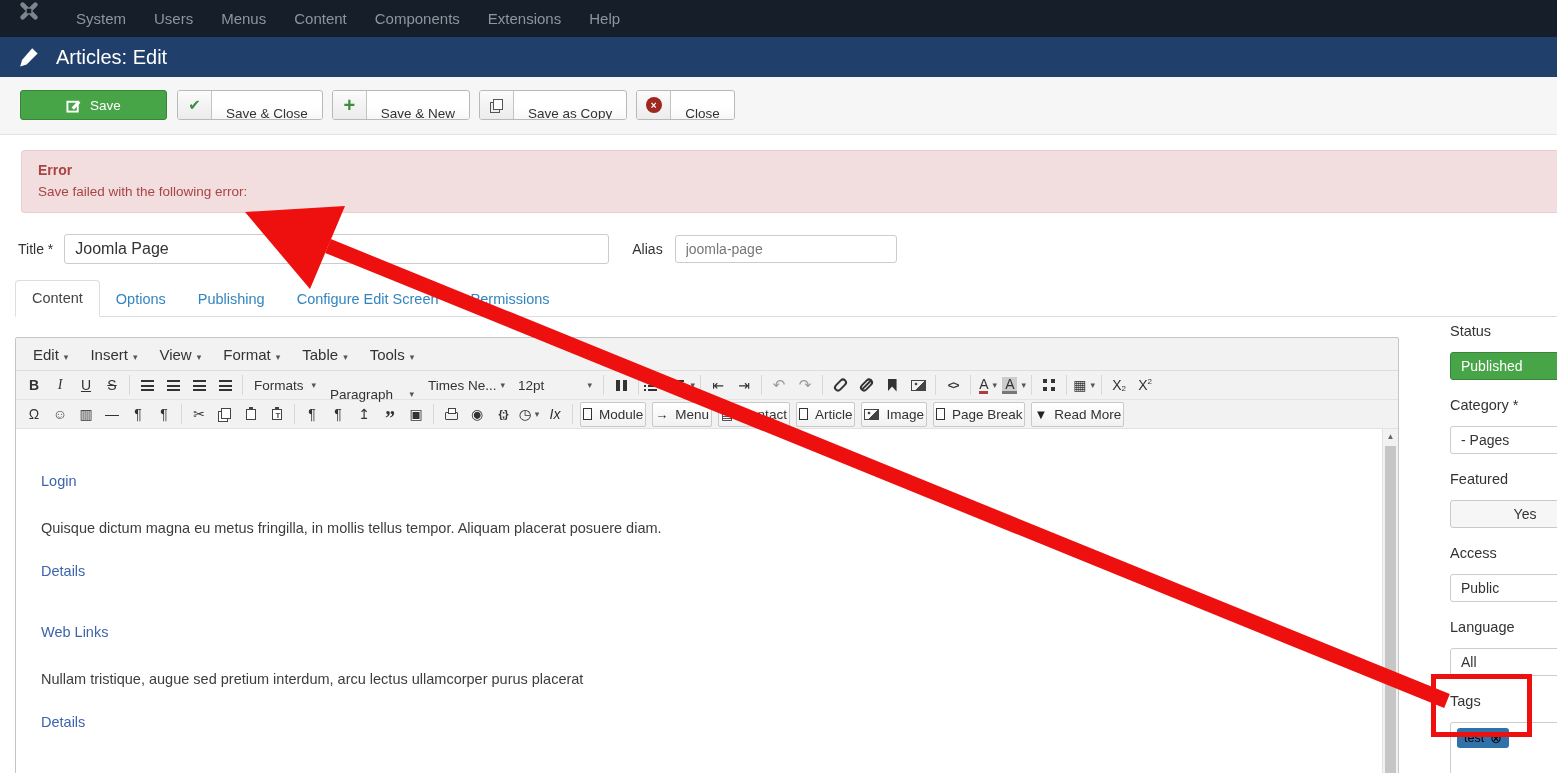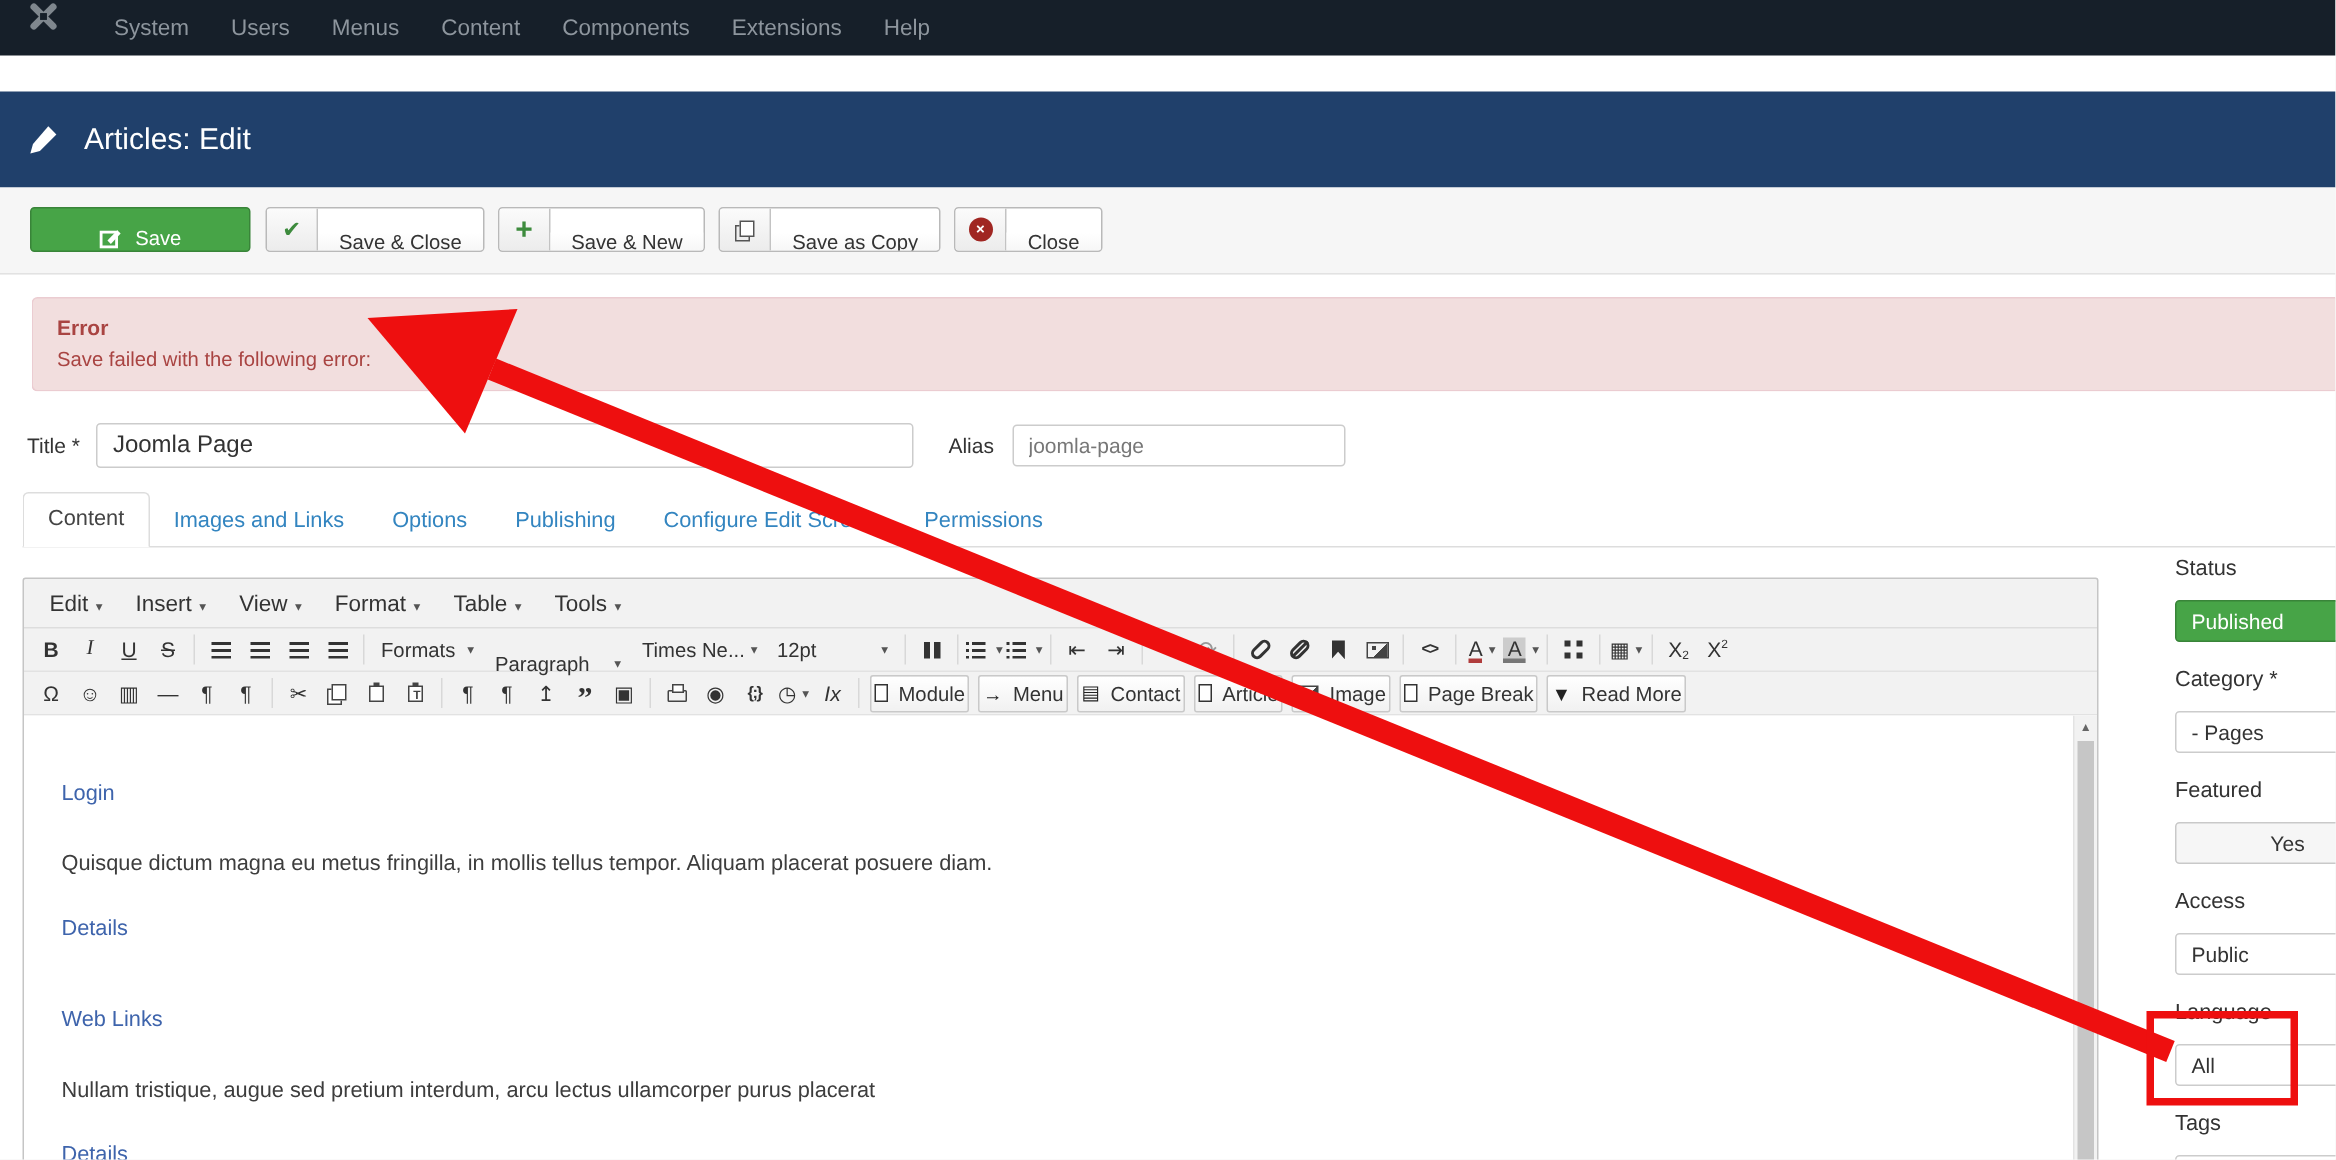--- a/index.html
+++ b/index.html
@@ -6,26 +6,26 @@
   html,body { margin:0; padding:0; }
   body {
     width:1557px; height:773px; overflow:hidden; position:relative;
     background:#fff; font-family:"Liberation Sans","DejaVu Sans",sans-serif; color:#333;
   }
   
   .topbar { height:37px; background:#161f29; display:flex; align-items:flex-start; padding:0 14px; }
   .jlogo { width:30px; height:22px; display:flex; align-items:center; justify-content:center; margin-right:18px; cursor:pointer; }
   .topbar a { color:#8d959d; text-decoration:none; font-size:15px; padding:0 14px; line-height:37px; cursor:pointer; }
   
-  .pagehead { height:64px; background:#20406b; display:flex; align-items:center; padding:0 18px;margin-top:24px; }
+  .pagehead { height:40px; background:#20406b; display:flex; align-items:center; padding:0 18px; }
   .pagehead .pencil { margin-right:16px; display:flex; }
   .pagehead h1 { color:#fff; font-size:20px; font-weight:normal; margin:0; }
   
   .btn-toolbar { background:#f6f6f6; border-bottom:1px solid #e2e2e2; padding:13px 0 14px 20px; display:flex; align-items:center; }
-  .btn-save { display:inline-flex; align-items:flex-end; justify-content:center; gap:9px; background:#47a447; border:1px solid #398439; color:#fff; height:30px; width:147px; border-radius:3px; margin-right:10px; font-size:13.5px; cursor:pointer; }
+  .btn-save { display:inline-flex; align-items:center; justify-content:center; gap:9px; background:#47a447; border:1px solid #398439; color:#fff; height:30px; width:147px; border-radius:3px; margin-right:10px; font-size:13.5px; cursor:pointer; }
   .btn-split { display:inline-flex; align-items:stretch; height:30px; border:1px solid #b9b9b9; border-radius:3px; margin-right:9px; cursor:pointer; overflow:hidden; background:#fff; }
   .seg-icon { display:flex; align-items:center; justify-content:center; width:34px; background:linear-gradient(#fbfbfb,#ececec); border-right:1px solid #c3c3c3; }
   .seg-label { display:flex; align-items:center; padding:0 14px; font-size:13.5px; color:#333; background:linear-gradient(#fff,#f7f7f7);margin-top:16px; }
   .ic-check { color:#3d8b3d; font-size:15px; font-weight:bold; }
   .ic-plus { color:#3d8b3d; font-size:20px; font-weight:bold; line-height:1; }
   .ic-closecircle { width:16px; height:16px; border-radius:50%; background:#a02622; color:#fff; font-size:10px; font-weight:bold; display:flex; align-items:center; justify-content:center; }
   
   .alert-error { margin:15px 0 0 21px; width:calc(100% - 21px); background:#f2dede; border:1px solid #ebccd1; border-right:none; border-radius:4px 0 0 4px; padding:11px 16px 13px; color:#a94442; }
   .alert-error .a-title { font-weight:bold; font-size:14px; margin-bottom:6px; }
   .alert-error .a-msg { font-size:13.5px; }
@@ -174,21 +174,20 @@
 
 <div class="title-row">
   <span class="f-label">Title *</span>
   <input class="inp inp-title" value="Joomla Page" style="">
   <span class="f-label lab-alias">Alias</span>
   <input class="inp inp-alias" value="joomla-page" style="">
 </div>
 
 <div class="tabs">
   <span class="tab active">Content</span>
-  <span class="tab">Images and Links</span>
   <span class="tab">Options</span>
   <span class="tab">Publishing</span>
   <span class="tab">Configure Edit Screen</span>
   <span class="tab">Permissions</span>
 </div>
 
 <div class="main-row">
 
   <div class="editor">
     <div class="ed-menubar">

